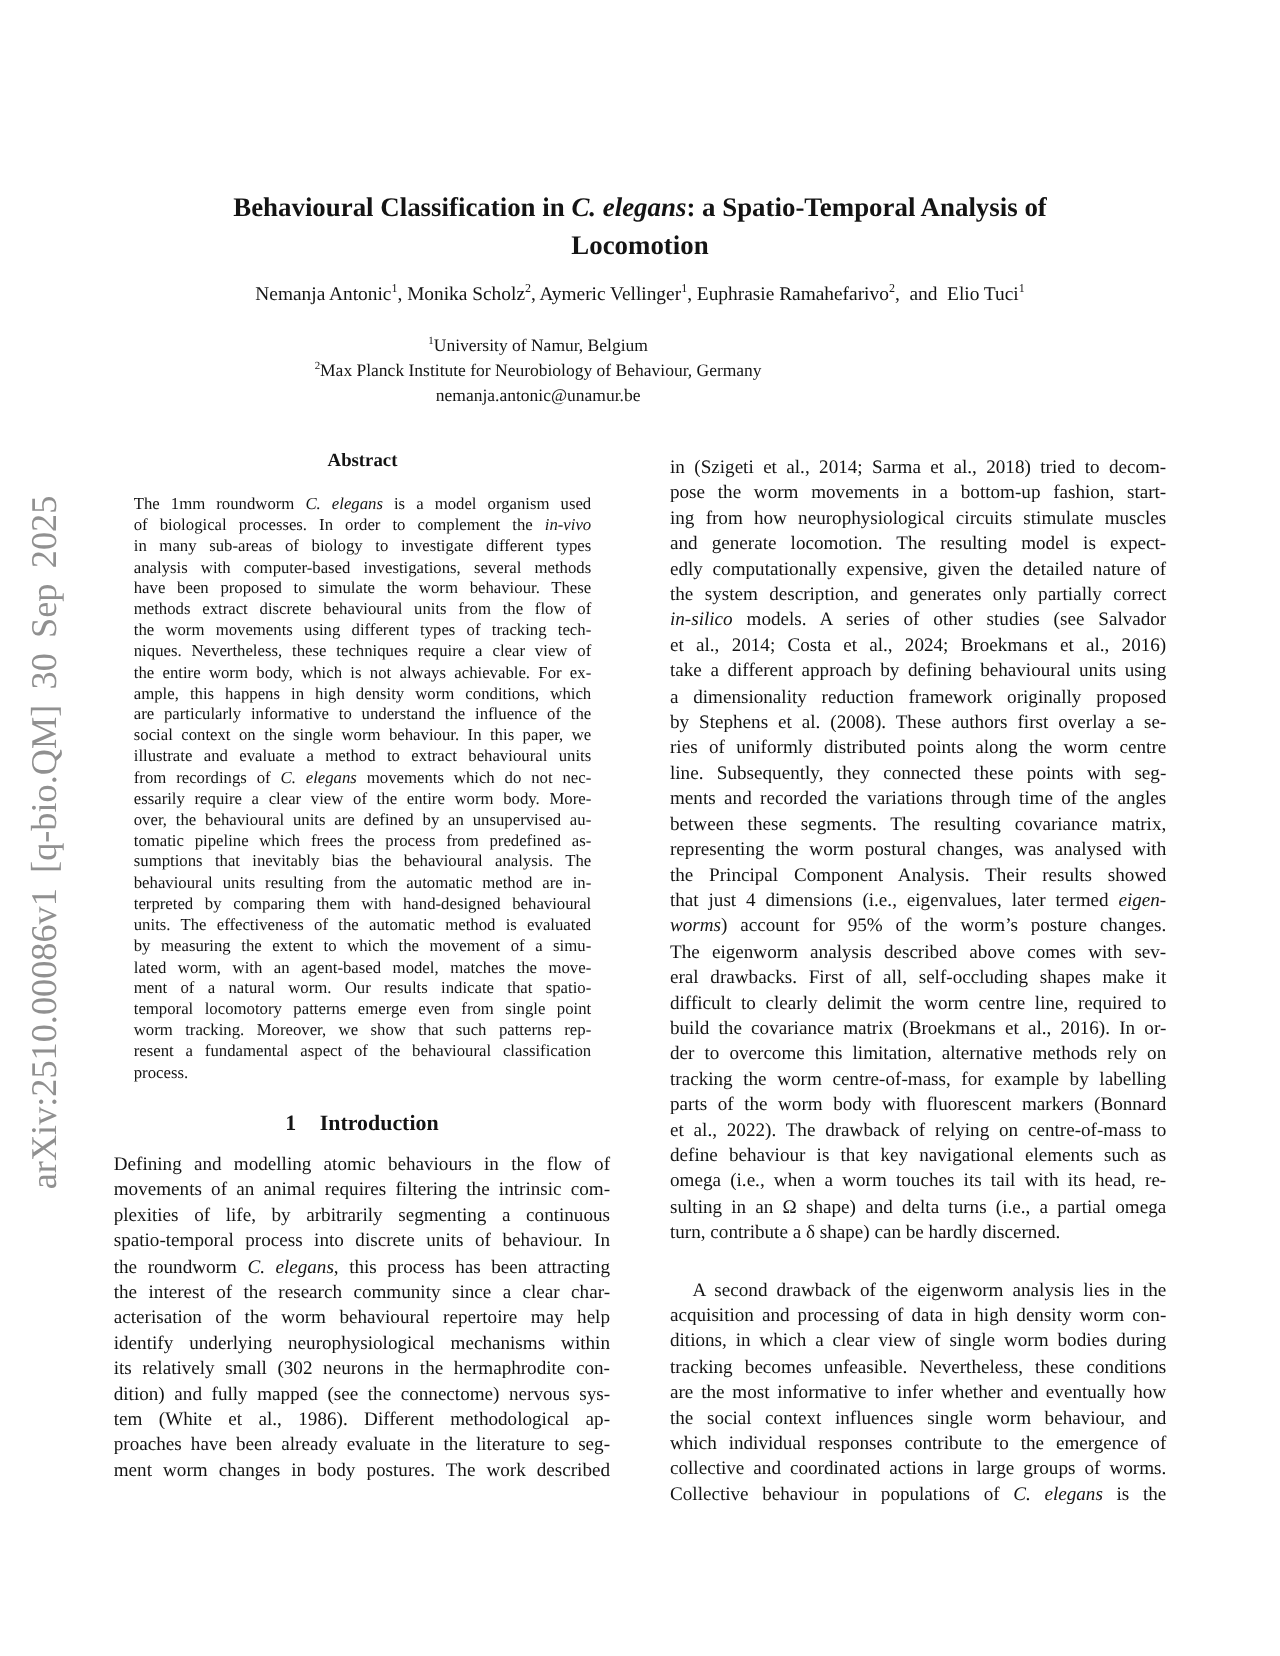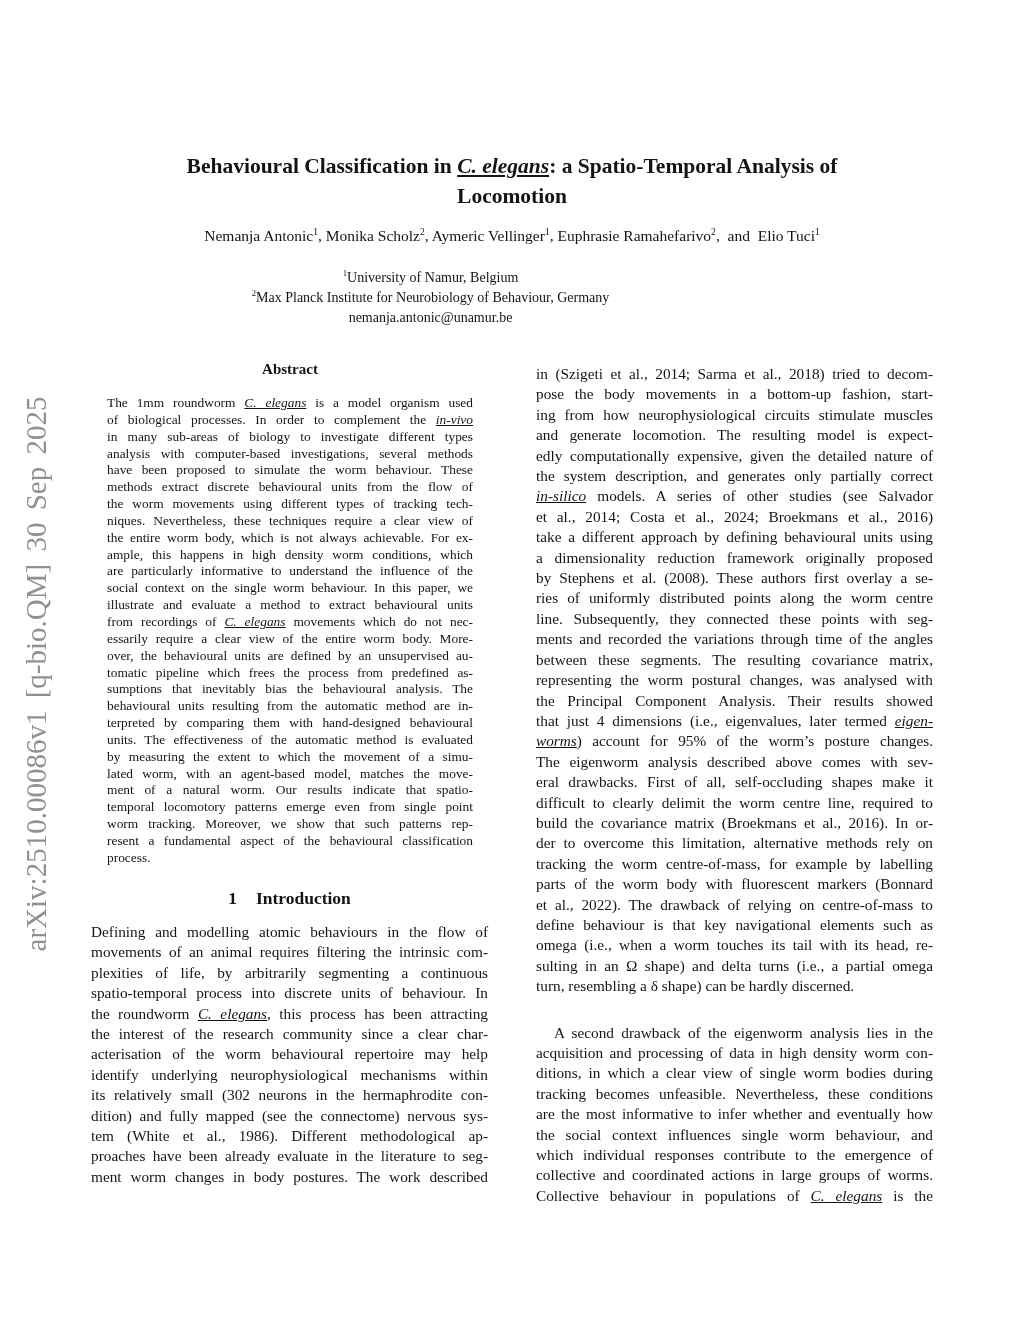--- a/index.html
+++ b/index.html
@@ -2,21 +2,21 @@
 <html><head>
 <meta charset="utf-8">
 <style>
   html,body { margin:0; padding:0; background:#e8e8e8; }
   .page {
     position:relative; width:1024px; height:1325px; margin:0 auto;
     background:#ffffff; color:#141414; overflow:hidden;
     font-family:"Liberation Serif", serif;
   }
   sup { font-size:62%; line-height:0; vertical-align:super; }
-  i { font-style:italic;text-decoration:underline; }
+  i { font-style:italic; }
 
   .arxiv-banner {
     position:absolute; left:20px; top:1012px; width:676px; height:34px;
     transform:rotate(-90deg); transform-origin:0 0;
     font-size:29px; color:#909090; text-align:center; white-space:nowrap;
     word-spacing:5px;
   }
 
   .title-block {
     position:absolute; left:0; top:152px; width:1024px;
@@ -129,21 +129,21 @@
       <div class="ln">its relatively small (302 neurons in the hermaphrodite con-</div>
       <div class="ln">dition) and fully mapped (see the connectome) nervous sys-</div>
       <div class="ln">tem (White et al., 1986). Different methodological ap-</div>
       <div class="ln">proaches have been already evaluate in the literature to seg-</div>
       <div class="ln">ment worm changes in body postures. The work described</div>
     </div>
 
   <div class="right-column">
     <div class="para">
         <div class="ln">in (Szigeti et al., 2014; Sarma et al., 2018) tried to decom-</div>
-        <div class="ln">pose the body movements in a bottom-up fashion, start-</div>
+        <div class="ln">pose the worm movements in a bottom-up fashion, start-</div>
         <div class="ln">ing from how neurophysiological circuits stimulate muscles</div>
         <div class="ln">and generate locomotion. The resulting model is expect-</div>
         <div class="ln">edly computationally expensive, given the detailed nature of</div>
         <div class="ln">the system description, and generates only partially correct</div>
         <div class="ln"><i>in-silico</i> models. A series of other studies (see Salvador</div>
         <div class="ln">et al., 2014; Costa et al., 2024; Broekmans et al., 2016)</div>
         <div class="ln">take a different approach by defining behavioural units using</div>
         <div class="ln">a dimensionality reduction framework originally proposed</div>
         <div class="ln">by Stephens et al. (2008). These authors first overlay a se-</div>
         <div class="ln">ries of uniformly distributed points along the worm centre</div>
@@ -158,21 +158,21 @@
         <div class="ln">eral drawbacks. First of all, self-occluding shapes make it</div>
         <div class="ln">difficult to clearly delimit the worm centre line, required to</div>
         <div class="ln">build the covariance matrix (Broekmans et al., 2016). In or-</div>
         <div class="ln">der to overcome this limitation, alternative methods rely on</div>
         <div class="ln">tracking the worm centre-of-mass, for example by labelling</div>
         <div class="ln">parts of the worm body with fluorescent markers (Bonnard</div>
         <div class="ln">et al., 2022). The drawback of relying on centre-of-mass to</div>
         <div class="ln">define behaviour is that key navigational elements such as</div>
         <div class="ln">omega (i.e., when a worm touches its tail with its head, re-</div>
         <div class="ln">sulting in an Ω shape) and delta turns (i.e., a partial omega</div>
-        <div class="ln ln-left">turn, resembling a δ shape) can be hardly discerned.</div>
+        <div class="ln ln-left">turn, contribute a δ shape) can be hardly discerned.</div>
       </div>
     <div class="para">
         <div class="ln" style="text-indent: 18px;">A second drawback of the eigenworm analysis lies in the</div>
         <div class="ln">acquisition and processing of data in high density worm con-</div>
         <div class="ln">ditions, in which a clear view of single worm bodies during</div>
         <div class="ln">tracking becomes unfeasible. Nevertheless, these conditions</div>
         <div class="ln">are the most informative to infer whether and eventually how</div>
         <div class="ln">the social context influences single worm behaviour, and</div>
         <div class="ln">which individual responses contribute to the emergence of</div>
         <div class="ln">collective and coordinated actions in large groups of worms.</div>

